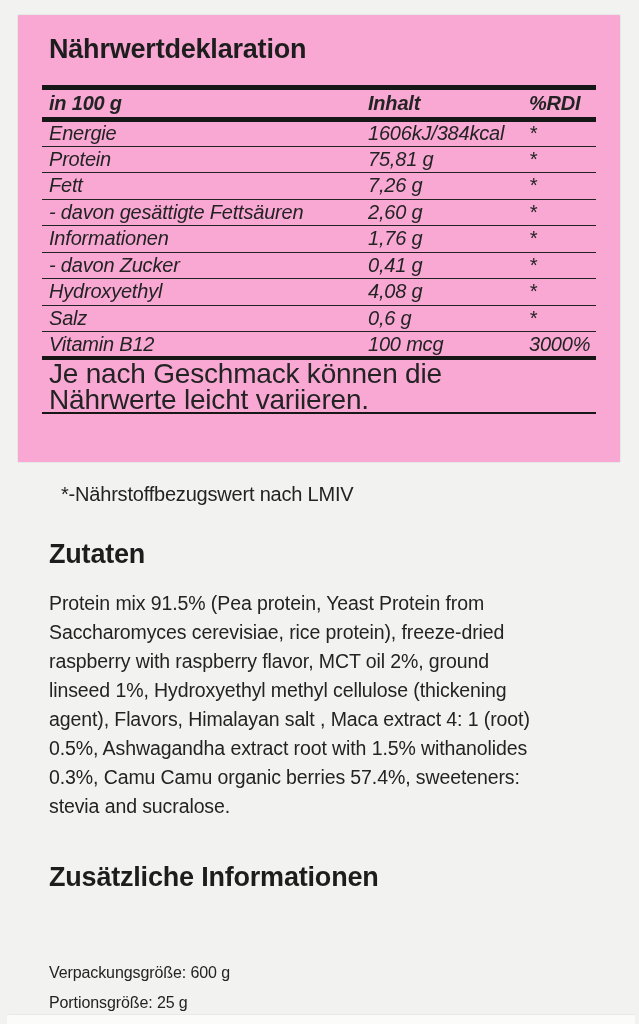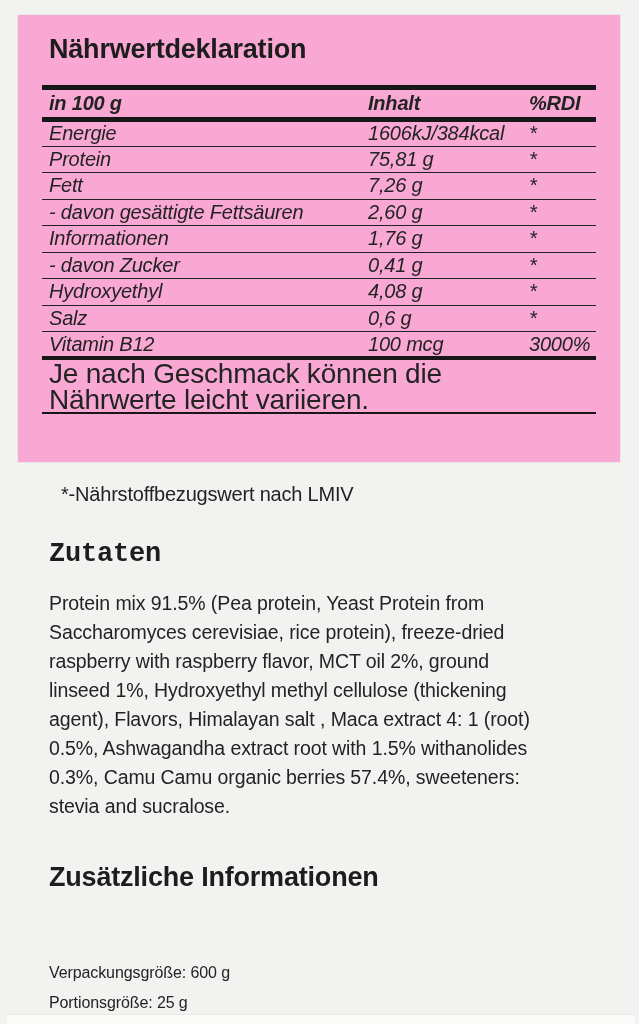--- a/index.html
+++ b/index.html
@@ -91,21 +91,21 @@
   .sec-title {
     position: absolute;
     left: 49px;
     font-size: 27px;
     line-height: 32px;
     font-weight: 700;
     color: #1d1d1d;
     letter-spacing: -0.2px;
     white-space: nowrap;
   }
-  #zutaten-title { top: 538px; font-family: Liberation Mono, monospace; }
+  #zutaten-title { top: 538px; }
   #zusatz-title { top: 861px; }
   .para {
     position: absolute;
     left: 49px;
     font-size: 19.5px;
     line-height: 29px;
     letter-spacing: -0.1px;
   }
   .para div { white-space: nowrap; }
   #ingredients-text { top: 589px; }

